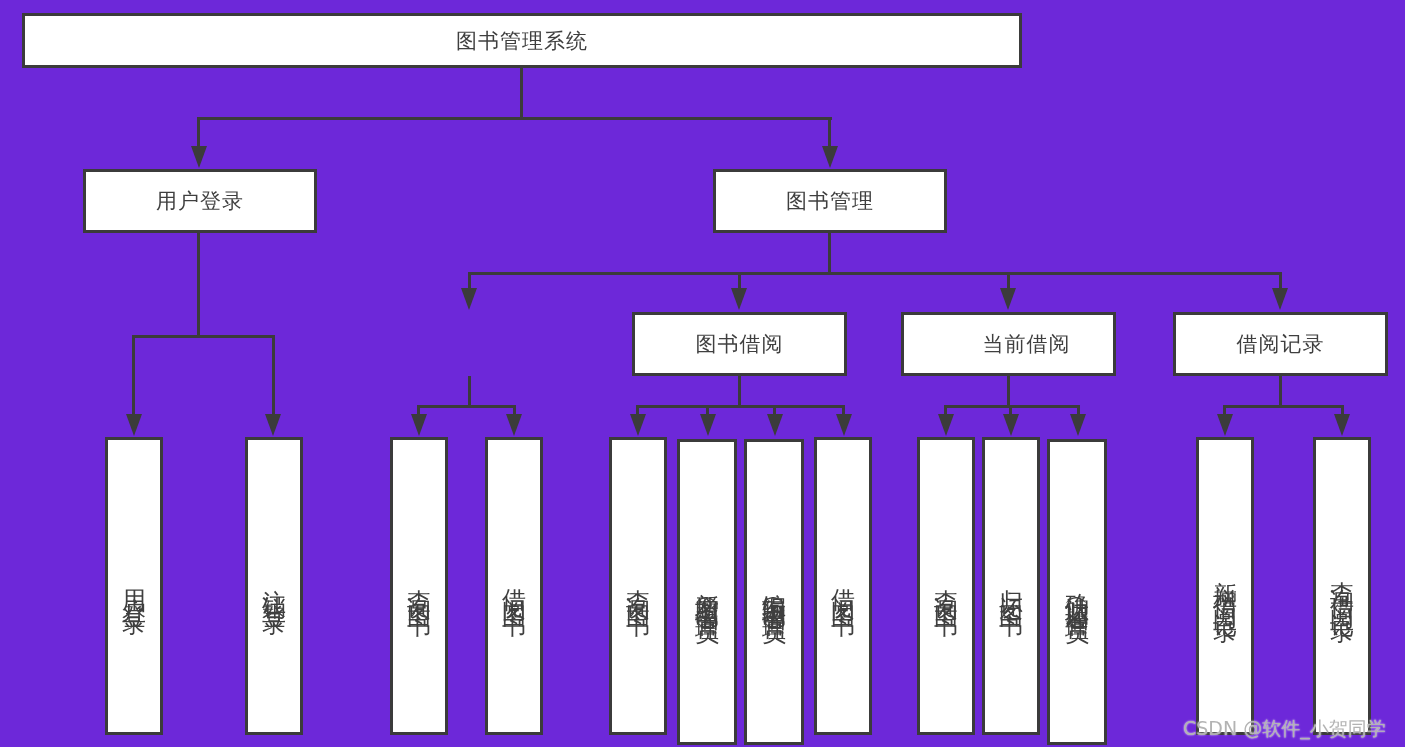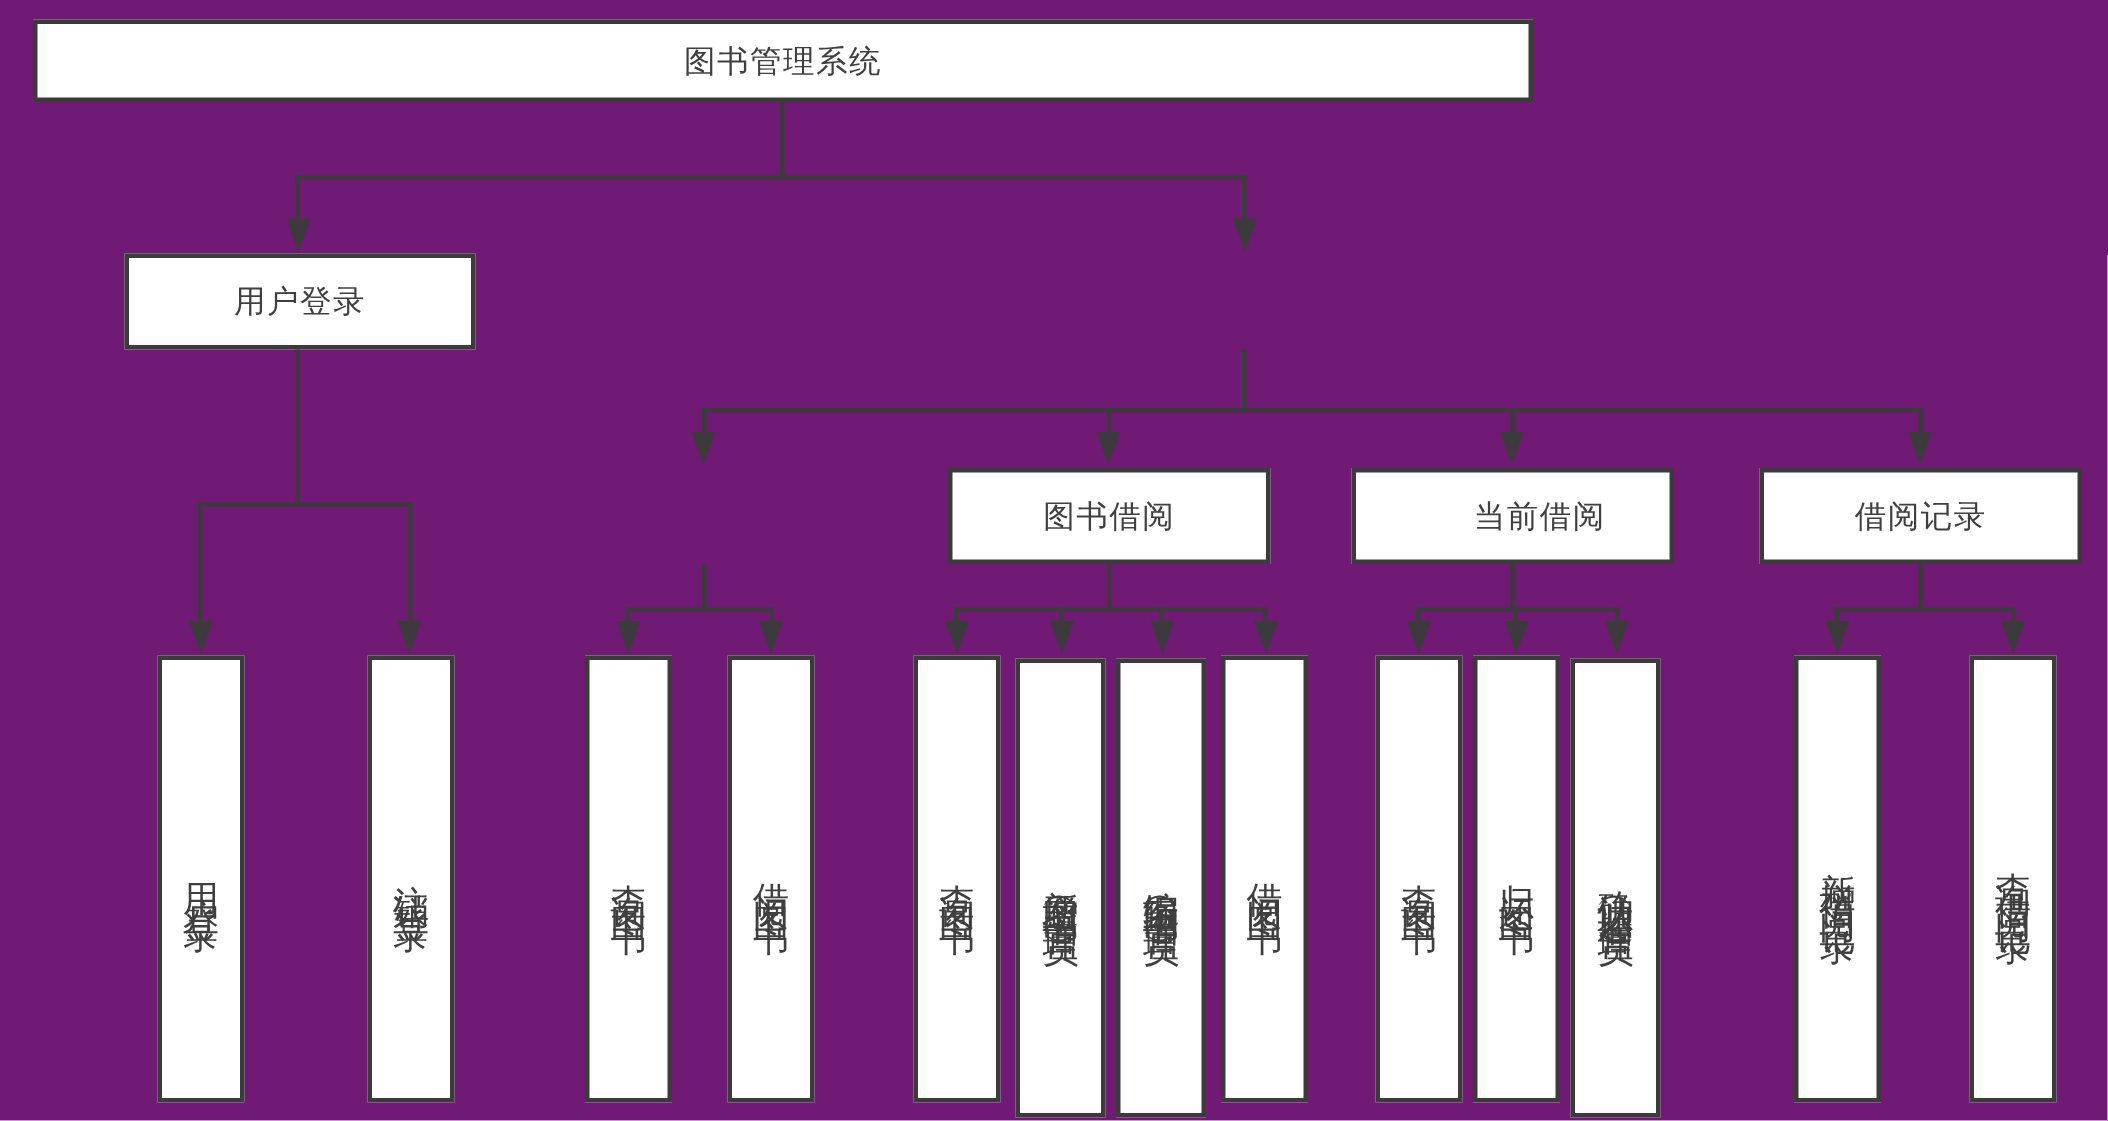--- a/index.html
+++ b/index.html
@@ -1,19 +1,19 @@
 <!DOCTYPE html>
 <html><head>
 <meta charset="utf-8">
 <style>
   html,body{margin:0;padding:0;background:#ffffff;}
   #canvas{
     position:relative;
     width:1405px;height:747px;
-    background:#701a75;
+    background:#6d28d9;
     font-family:"DejaVu Sans","Liberation Sans",sans-serif;
     overflow:hidden;
   }
   .box{
     position:absolute;
     box-sizing:border-box;
     border:3px solid #3b3b3b;
     background:#ffffff;
     display:flex;
     align-items:center;
@@ -68,20 +68,21 @@
   <div class="box" style="left:22px;top:13px;width:1000px;height:55px;">图书管理系统</div>
 
   <div class="vline" style="left:520px;top:68px;height:49px;"></div>
   <div class="hline" style="left:197px;top:117px;width:635px;"></div>
   <div class="vline" style="left:197px;top:117px;height:31px;"></div>
   <div class="arrow" style="left:191px;top:146px;"></div>
   <div class="vline" style="left:828px;top:117px;height:31px;"></div>
   <div class="arrow" style="left:822px;top:146px;"></div>
 
   <div class="box" style="left:83px;top:169px;width:234px;height:64px;">用户登录</div>
+  <div class="box" style="left:713px;top:169px;width:234px;height:64px;">图书管理</div>
 
   <div class="vline" style="left:197px;top:233px;height:102px;"></div>
   <div class="hline" style="left:132px;top:335px;width:143px;"></div>
   <div class="vline" style="left:132px;top:335px;height:79px;"></div>
   <div class="arrow" style="left:126px;top:414px;"></div>
   <div class="vline" style="left:272px;top:335px;height:79px;"></div>
   <div class="arrow" style="left:265px;top:414px;"></div>
 
   <div class="vline" style="left:828px;top:233px;height:39px;"></div>
   <div class="hline" style="left:468px;top:272px;width:814px;"></div>
@@ -169,14 +170,15 @@
     <span>确认归还（管理员）</span>
     </div>
 
   <div class="vbox" style="left:1196px;top:437px;width:58px;height:298px;">
     <span>新增借阅记录</span>
     </div>
   <div class="vbox" style="left:1313px;top:437px;width:58px;height:298px;">
     <span>查询借阅记录</span>
     </div>
 
+  <div class="watermark">CSDN @软件_小贺同学</div>
 
 </div>
 
 </body></html>

